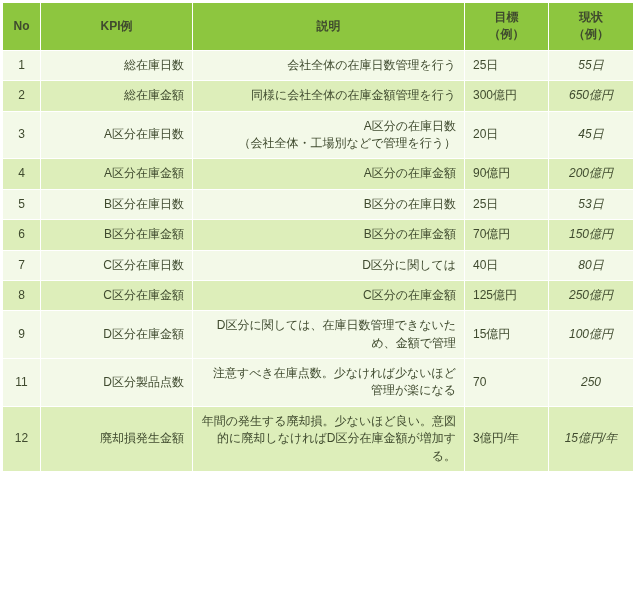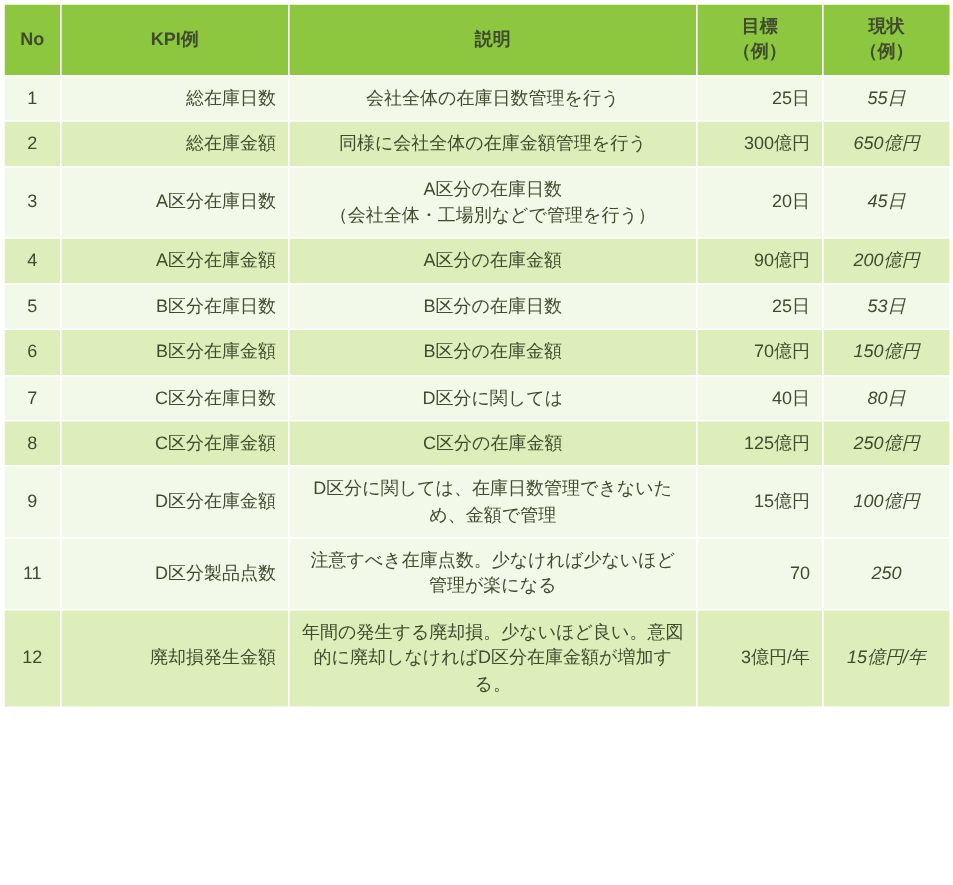--- a/index.html
+++ b/index.html
@@ -43,22 +43,22 @@
     border: 1px solid #ffffff;
   }
   thead th .hdr-line2 {
     display: block;
   }
   tbody tr.row-light td { background: #f3f9e8; }
   tbody tr.row-dark  td { background: #ddeeba; }
 
   td.col-no   { text-align: center; }
   td.col-kpi  { text-align: right; }
-  td.col-desc { text-align: center; }
-  td.col-goal { text-align: right; }
+  td.col-desc { text-align: right; }
+  td.col-goal { }
   td.col-now  { text-align: center; font-style: italic; }
 
   .desc-text { white-space: pre-line; }
 </style>
 </head>
 <body>
 
 <table id="kpi-table">
   <colgroup>
     <col class="c-no">

